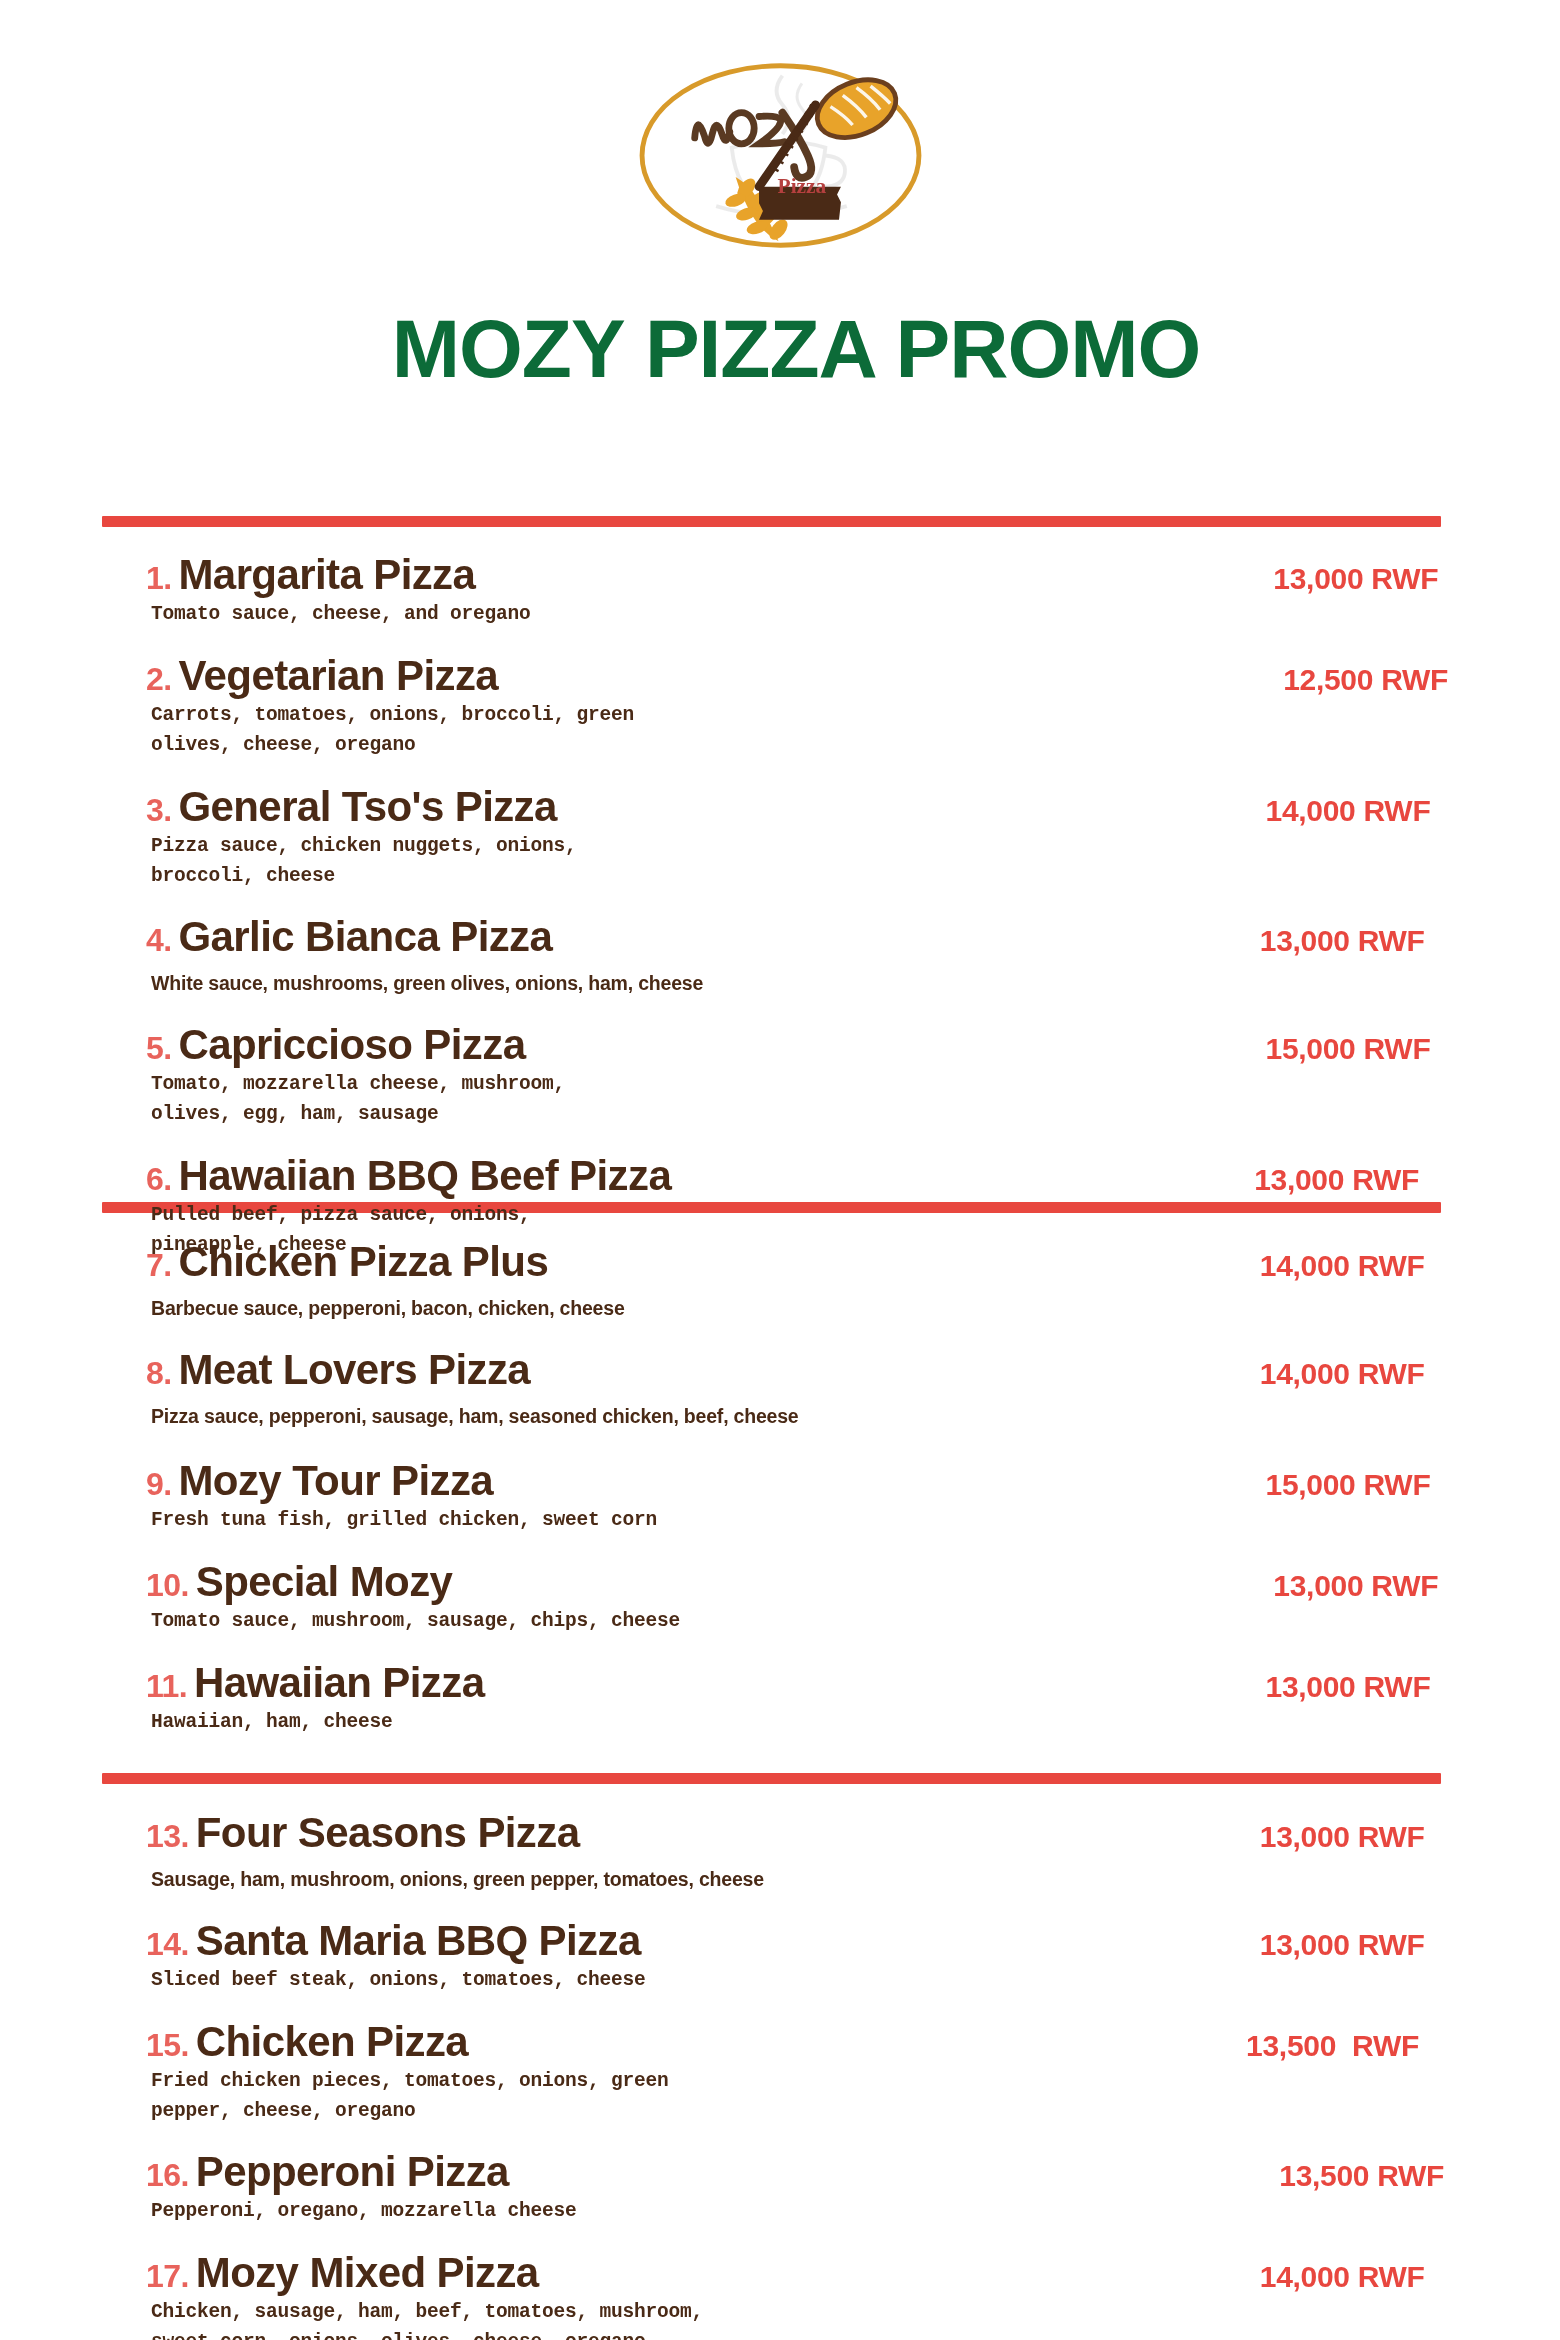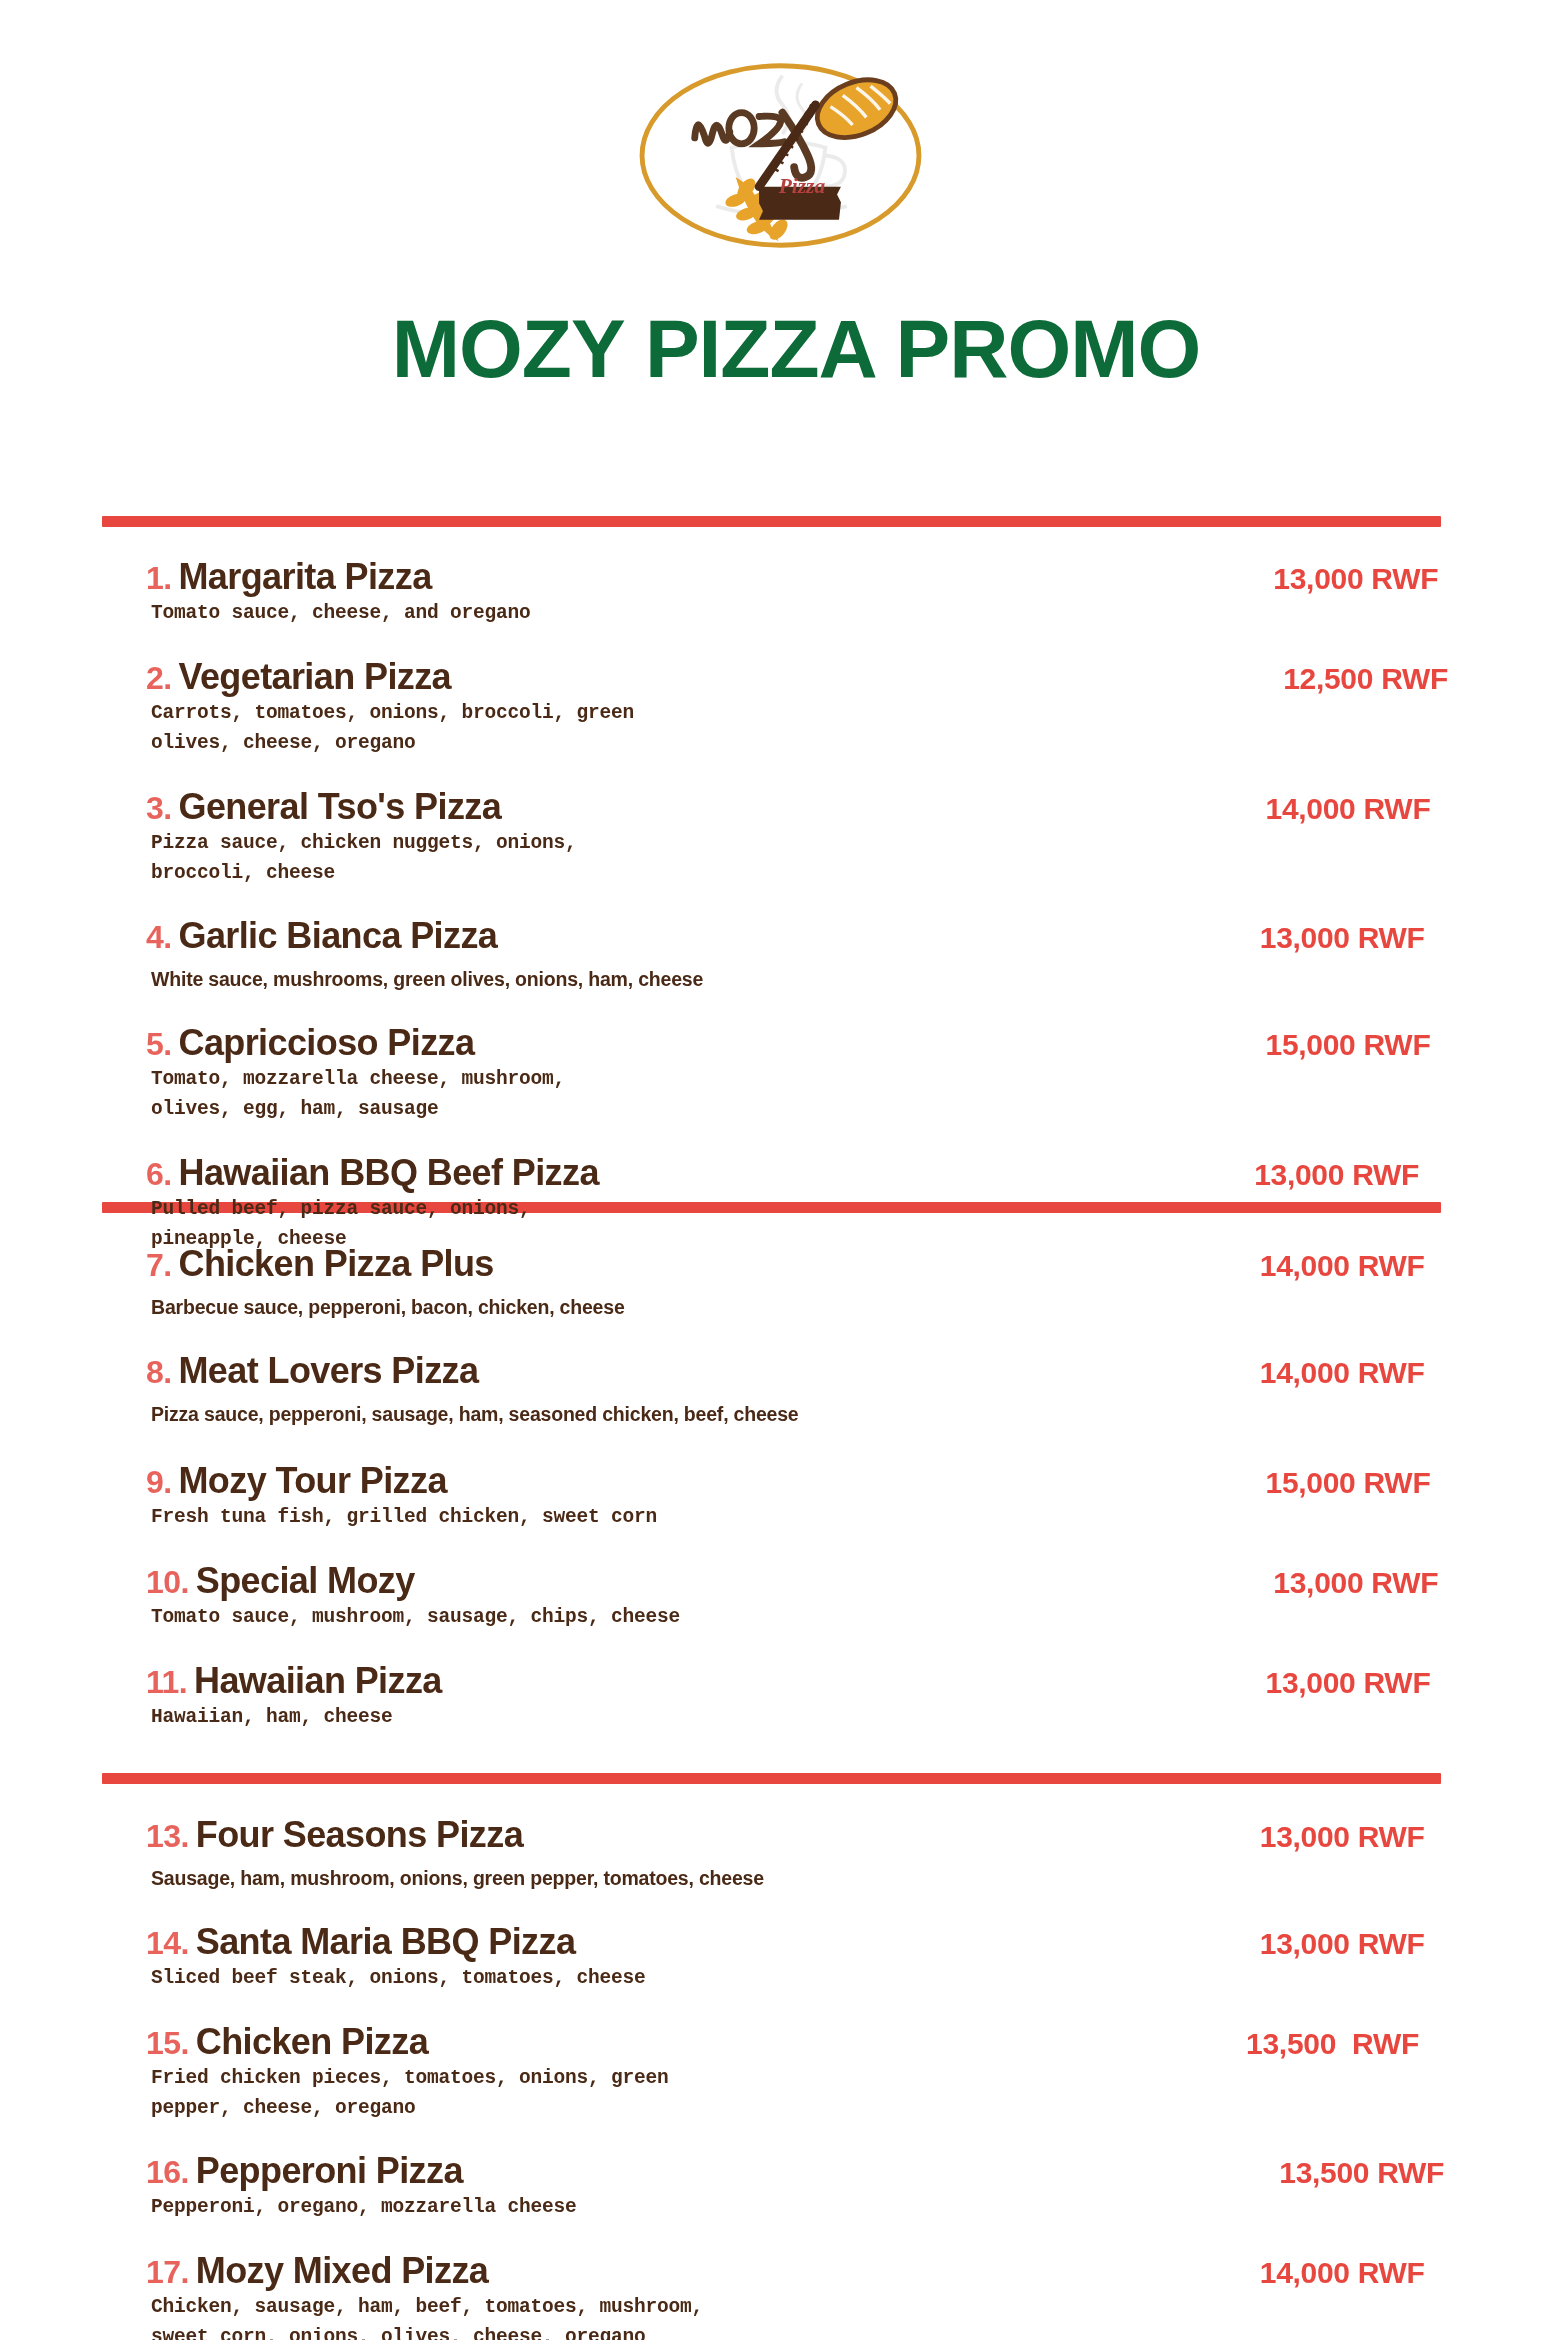--- a/index.html
+++ b/index.html
@@ -21,21 +21,20 @@
   
   .logo-wrap {
     position: absolute;
     top: 13.7px;
     left: 0;
     width: 1560px;
     height: 283px;
     display: flex;
     align-items: center;
     justify-content: center;
-    font-style: italic;
   }
   .logo-svg { display: block; }
 
   
   .title-block {
     position: absolute;
     top: 302px;
     left: 16px;
     width: 1560px;
     text-align: center;
@@ -90,21 +89,21 @@
     color: #e8635c;
     font-family: "Liberation Sans", sans-serif;
     font-weight: bold;
     font-size: 32px;
     letter-spacing: -0.5px;
   }
   .name {
     color: #4a2a16;
     font-family: "Liberation Sans", sans-serif;
     font-weight: bold;
-    font-size: 36px;
+    font-size: 42px;
     letter-spacing: -0.6px;
     margin-left: 6.8px;
   }
   .price {
     color: #e8473f;
     font-family: "Liberation Sans", sans-serif;
     font-weight: bold;
     font-size: 30px;
     letter-spacing: -0.3px;
     white-space: pre;

